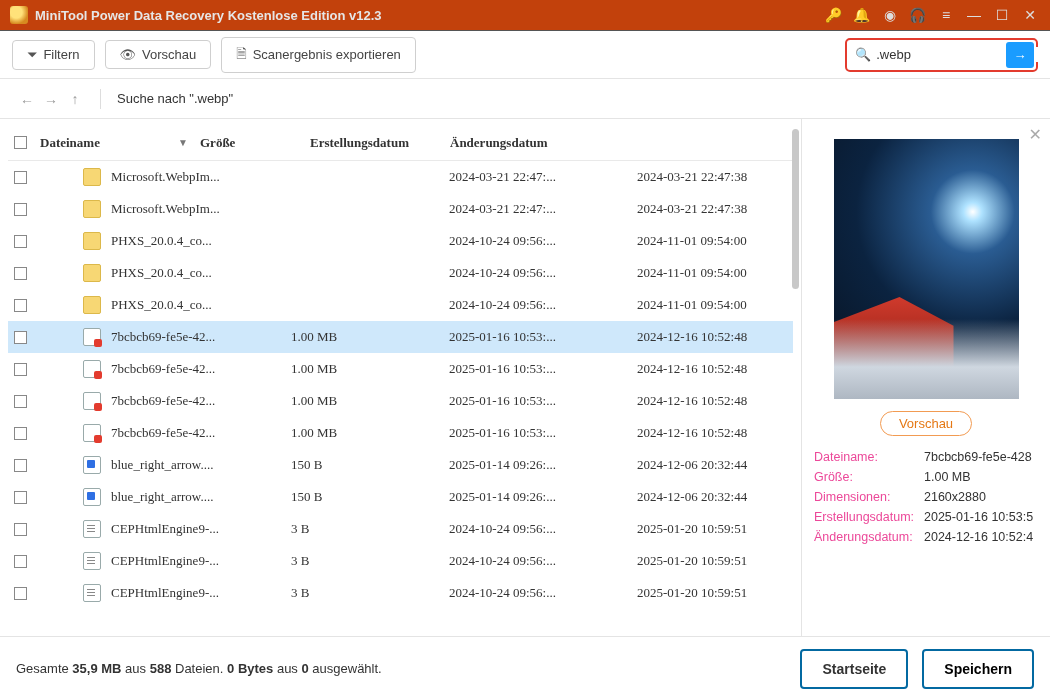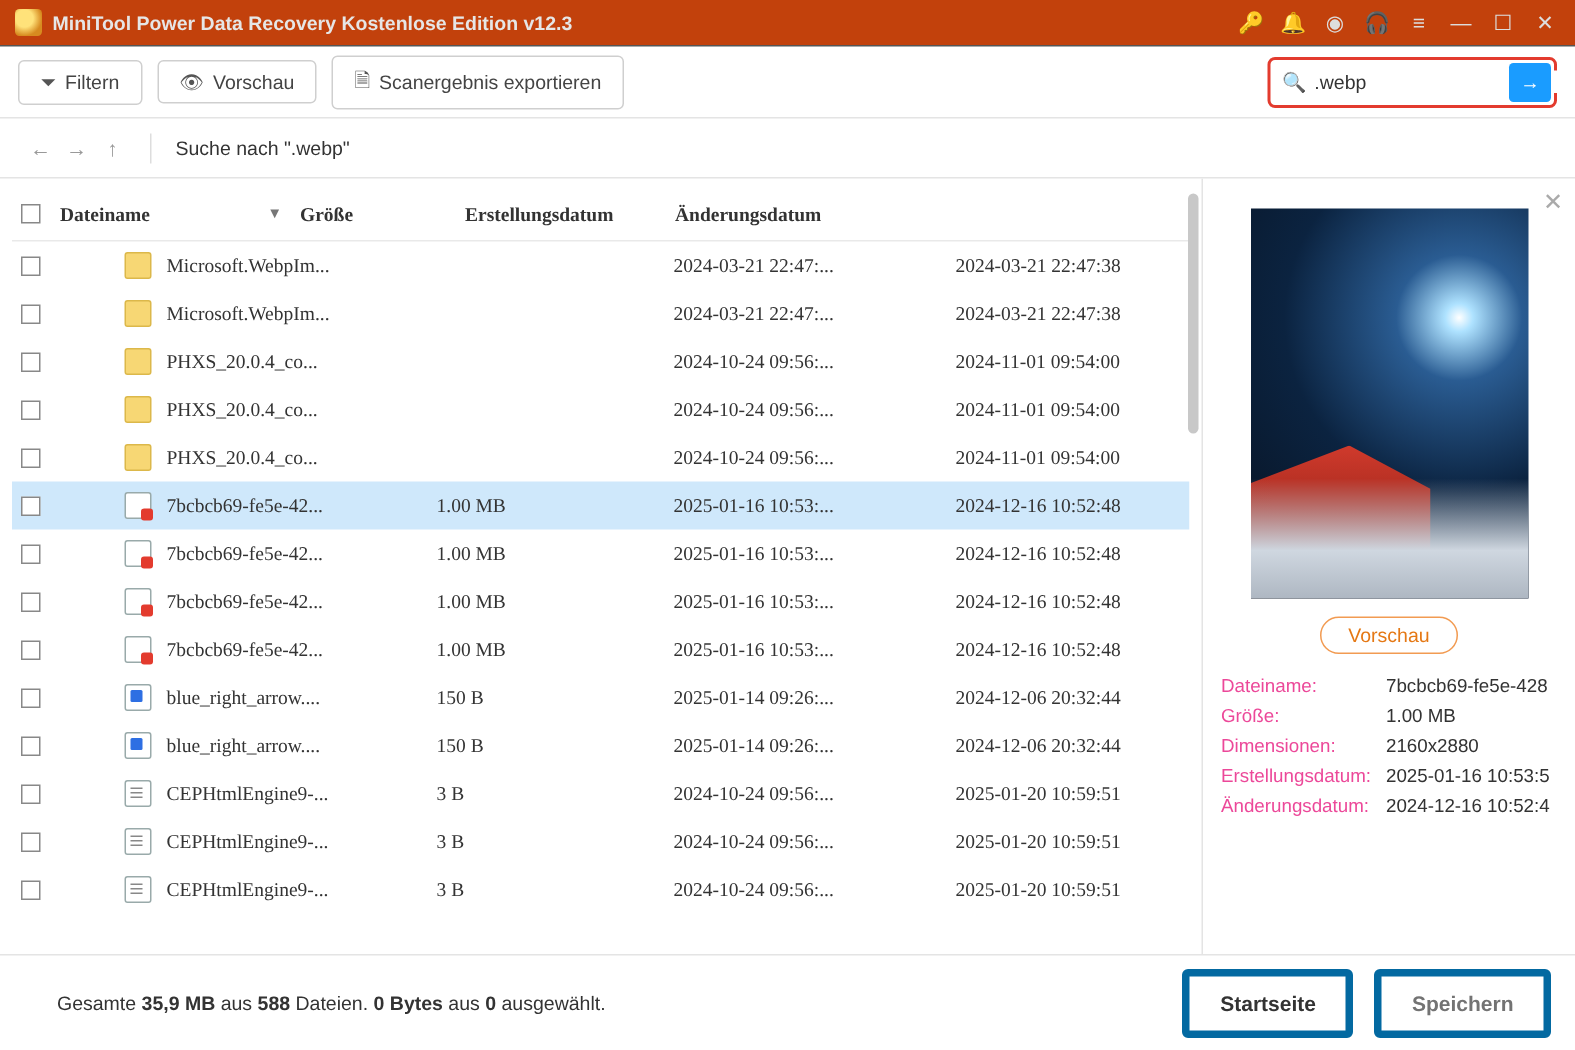--- a/index.html
+++ b/index.html
@@ -173,29 +173,29 @@
 .meta .mlabel { width:110px; color:#ec4899; }
 .meta .mval { flex:1; color:#333; white-space:nowrap; overflow:hidden; }
 .footer {
   height:64px;
   border-top:1px solid #e4e4e4;
   display:flex;
   align-items:center;
   padding: 0 16px;
   gap:14px;
 }
-.footer .info { font-size:13px; color:#333;margin-left:22px; }
+.footer .info { font-size:13px; color:#333; }
 .footer .info b { font-weight:700; }
 .footer .help { font-size:12.5px; color:#1a5fd0; text-decoration:underline; cursor:pointer; display:block; margin-top:4px;}
 .footer .spacer { flex:1; }
 .footer .fbtn {
-  border:5px solid #0369a1; background:#fff; color:#333; font-weight:600;
+  border:2px solid #0369a1; background:#fff; color:#333; font-weight:600;
   padding:10px 20px; border-radius:4px; cursor:pointer; font-size:14px;
 }
-.footer .fbtn.dis { color:#737373; }
+.footer .fbtn.dis { color:#000000; }
 .scrollbar-v {
   position:absolute; right:2px; top:10px; width:7px; height:160px;
   background:#c8c8c8; border-radius:4px;
 }
 </style>
 </head>
 <body>
 
 <div class="titlebar">
   <span class="logo"></span>

